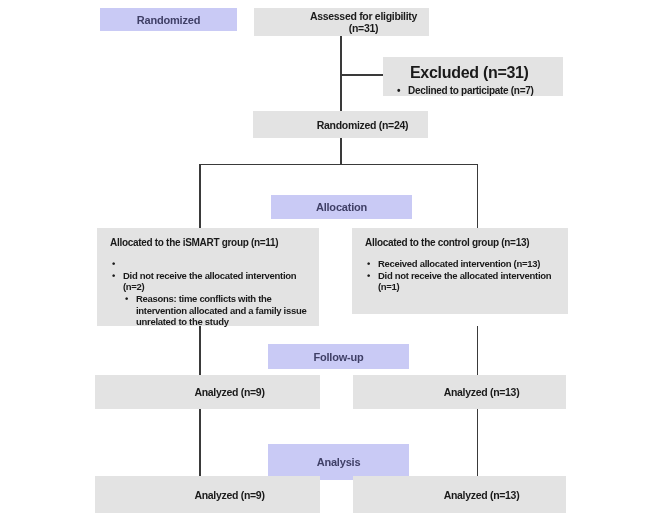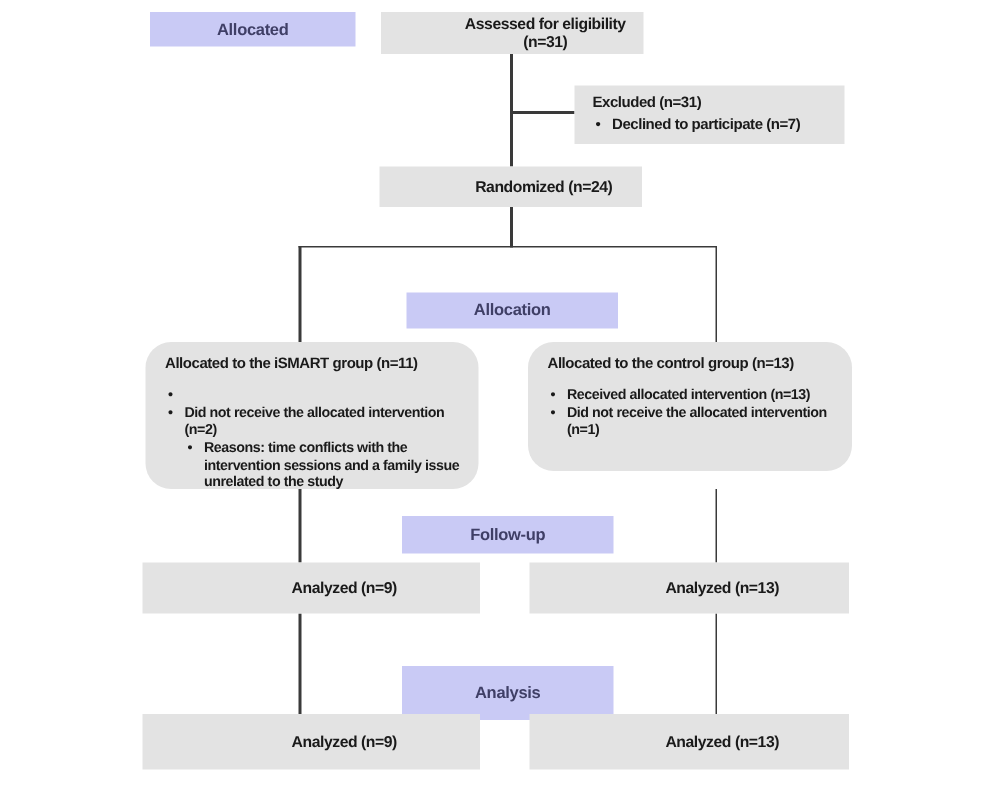--- a/index.html
+++ b/index.html
@@ -24,36 +24,36 @@
     padding-left:44px;
   }
   .box.center{display:flex;align-items:center;justify-content:center;text-align:center;font-size:10.5px;}
   .stage-label{
     position:absolute;background:var(--stage_label_bg);color:var(--stage_label_text);
     font-weight:700;font-size:11px;letter-spacing:-0.2px;
     display:flex;align-items:center;justify-content:center;text-align:center;
     box-sizing:border-box;
   }
   .detail-box{padding:6px 8px 6px 12px;font-size:10px;line-height:1.25;}
-  .detail-box .title{font-size:10px;margin-bottom:2px;}
-  .alloc-box{padding:9px 6px 6px 13px;font-size:9.5px;line-height:1.22;border-radius:17px;}
+  .detail-box .title{font-size:16px;margin-bottom:2px;margin-left:15px;}
+  .alloc-box{padding:9px 6px 6px 13px;font-size:9.5px;line-height:1.22;}
   .alloc-box .title{font-size:10px;margin-bottom:9px;}
   .bullet-row{display:flex;}
   .bullet-row .blt{width:11px;flex:0 0 11px;text-align:left;padding-left:2px;}
   .bullet-row.sub{margin-left:13px;}
   .line{position:absolute;background:var(--line);}
   .line.v{width:1.5px;}
   .line.h{height:1.5px;}
 </style>
 </head>
 <body>
 
 <div class="page">
 
-  <div class="stage-label" style="left:100px;top:8px;width:137px;height:23px">Allocated</div>
+  <div class="stage-label" style="left:100px;top:8px;width:137px;height:23px">Randomized</div>
   <div class="stage-label" style="left:271px;top:195px;width:141px;height:24px">Allocation</div>
   <div class="stage-label" style="left:268px;top:344px;width:141px;height:25px">Follow-up</div>
   <div class="stage-label" style="left:268px;top:444px;width:141px;height:36px">Analysis</div>
 
   <div class="line v" style="left:340px;top:36px;height:75px"></div>
   <div class="line h" style="left:340px;top:74px;width:43px"></div>
   <div class="line v" style="left:340px;top:138px;height:27px"></div>
   <div class="line h" style="left:199px;top:163.5px;width:279px"></div>
   <div class="line v" style="left:199px;top:163.5px;height:65px"></div>
   <div class="line v" style="left:476.5px;top:163.5px;height:65px"></div>
@@ -82,21 +82,21 @@
     <div class="title">Allocated to the iSMART group (n=11)</div>
     <div class="bullet-row">
       <span class="blt">•</span>
     </div>
     <div class="bullet-row">
       <span class="blt">•</span>
       <span>Did not receive the allocated intervention (n=2)</span>
     </div>
     <div class="bullet-row sub">
       <span class="blt">•</span>
-      <span>Reasons: time conflicts with the intervention sessions and a family issue unrelated to the study</span>
+      <span>Reasons: time conflicts with the intervention allocated and a family issue unrelated to the study</span>
     </div>
   </div>
 
   <div class="box alloc-box" style="left:352px;top:228px;width:216px;height:86px">
     <div class="title">Allocated to the control group (n=13)</div>
     <div class="bullet-row">
       <span class="blt">•</span>
       <span>Received allocated intervention (n=13)</span>
     </div>
     <div class="bullet-row">

